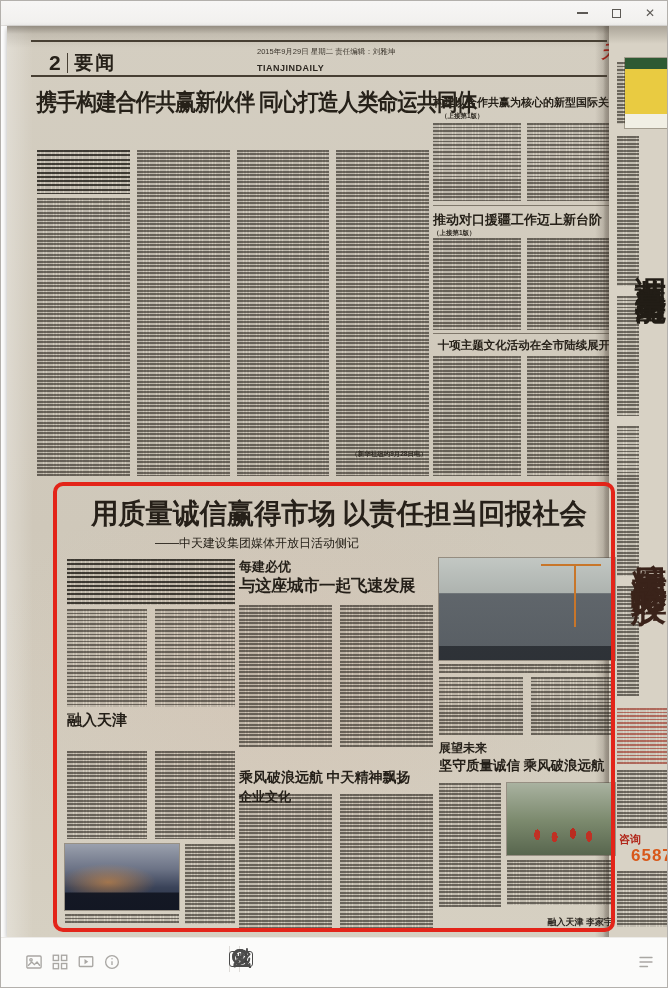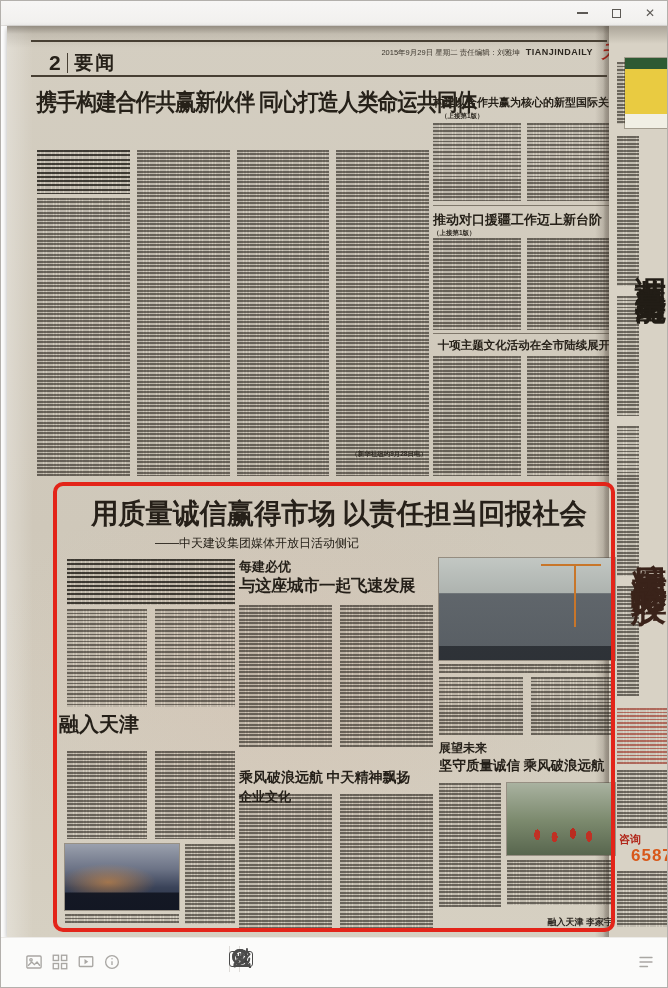--- a/index.html
+++ b/index.html
@@ -101,21 +101,21 @@
 
   <div id="page">
     <div id="sheet">
 
       <div class="rule" style="top:14px;left:24px;width:576px;"></div>
       <div class="abs" style="top:24px;left:42px;display:flex;align-items:center;gap:6px;">
         <span class="ink" style="font-size:21px;font-weight:bold;">2</span>
         <span style="width:1.5px;height:20px;background:#473f33;"></span>
         <span class="ink" style="font-size:19px;font-weight:bold;letter-spacing:2px;">要闻</span>
       </div>
-      <div class="abs" style="top:21px;left:250px;width:336px;display:flex;justify-content:flex-end;align-items:baseline;gap:6px;">
+      <div class="abs" style="top:21px;left:250px;width:336px;display:flex;justify-content:flex-end;align-items:baseline;gap:6px;flex-direction:column;">
         <span style="font-size:7.5px;color:#3b352c;white-space:nowrap;">2015年9月29日 星期二  责任编辑：刘雅坤</span>
         <span style="font-size:9px;font-weight:bold;color:#2c2720;letter-spacing:.5px;">TIANJINDAILY</span>
       </div>
       <div class="abs serif" style="top:12px;left:594px;width:70px;font-size:17px;font-weight:bold;font-style:italic;color:#a61e15;transform:rotate(-5deg);white-space:nowrap;">天津日报</div>
       <div class="rule" style="top:49px;left:24px;width:576px;"></div>
 
       <div class="abs serif ink" style="top:60px;left:2px;width:460px;text-align:center;font-size:23.5px;font-weight:900;letter-spacing:-1px;transform:scaleX(.88);white-space:nowrap;">携手构建合作共赢新伙伴 同心打造人类命运共同体</div>
       <div class="abs cols" style="top:124px;left:30px;width:392px;height:326px;">
         <div>
           <div class="sim dense" style="height:44px;margin-bottom:4px;"></div>
@@ -167,21 +167,21 @@
       </div>
 
       <div class="abs serif" style="top:469px;left:56px;width:552px;text-align:center;font-size:28px;font-weight:900;letter-spacing:0;color:#262019;white-space:nowrap;transform:scaleX(.97);">用质量诚信赢得市场  以责任担当回报社会</div>
       <div class="abs ink" style="top:509px;left:148px;font-size:12px;font-weight:normal;">——中天建设集团媒体开放日活动侧记</div>
 
       <div class="abs sim dense" style="top:533px;left:60px;width:168px;height:46px;"></div>
       <div class="abs cols" style="top:583px;left:60px;width:168px;height:98px;gap:8px;">
         <div class="sim"></div>
           <div class="sim"></div>
       </div>
-      <div class="abs serif kicker" style="top:685px;left:52px;font-size:20px;">融入天津</div>
+      <div class="abs serif kicker" style="top:685px;left:60px;font-size:15px;">融入天津</div>
       <div class="abs cols" style="top:725px;left:60px;width:168px;height:88px;gap:8px;">
         <div class="sim"></div>
           <div class="sim"></div>
       </div>
       <div class="photo" id="photo1" style="top:818px;left:58px;width:114px;height:66px;"></div>
       <div class="abs sim" style="top:888px;left:58px;width:114px;height:9px;"></div>
       <div class="abs sim" style="top:818px;left:178px;width:50px;height:80px;"></div>
 
       <div class="abs serif kicker" style="top:532px;left:232px;font-size:13px;">每建必优</div>
       <div class="abs serif kicker" style="top:549px;left:232px;width:196px;font-size:16.5px;white-space:nowrap;letter-spacing:-.5px;">与这座城市一起飞速发展</div>

